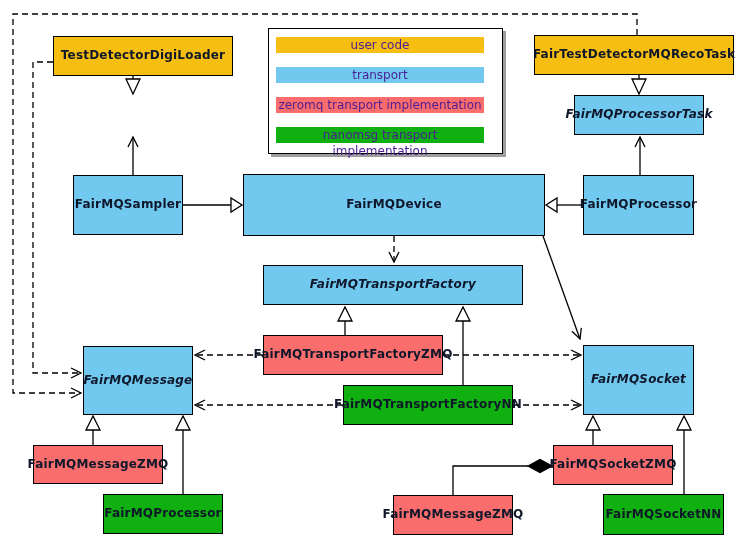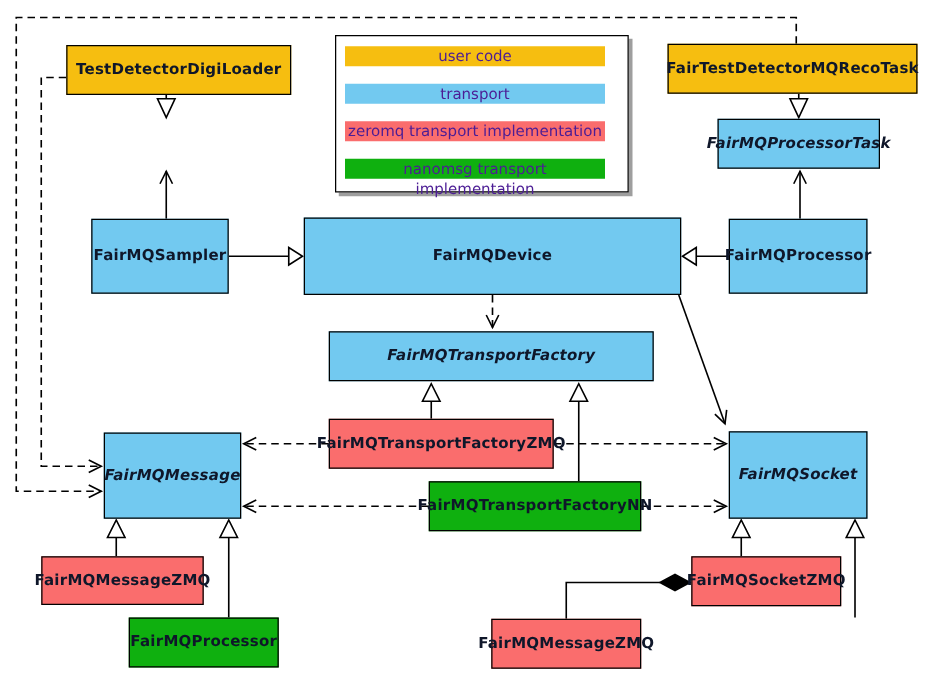--- a/index.html
+++ b/index.html
@@ -125,14 +125,15 @@
   <div class="node n-fw abstract" style="left:583px;top:345px;width:111px;height:70px">FairMQSocket</div>
 
   <div class="node n-zmq" style="left:33px;top:445px;width:130px;height:39px">FairMQMessageZMQ</div>
 
   <div class="node n-nn" style="left:103px;top:494px;width:120px;height:40px">FairMQProcessor</div>
 
   <div class="node n-zmq" style="left:393px;top:495px;width:120px;height:40px">FairMQMessageZMQ</div>
 
   <div class="node n-zmq" style="left:553px;top:445px;width:120px;height:40px">FairMQSocketZMQ</div>
 
+  <div class="node n-nn" style="left:603px;top:494px;width:121px;height:41px">FairMQSocketNN</div>
 
 </div>
 
 </body></html>

